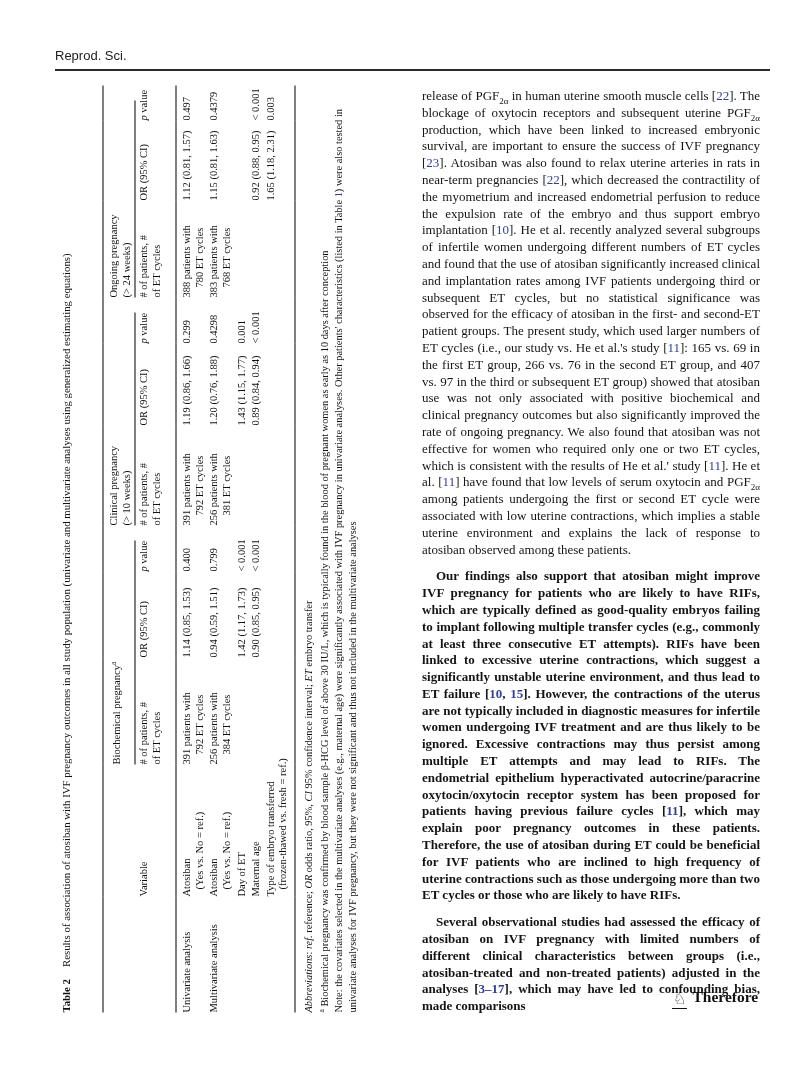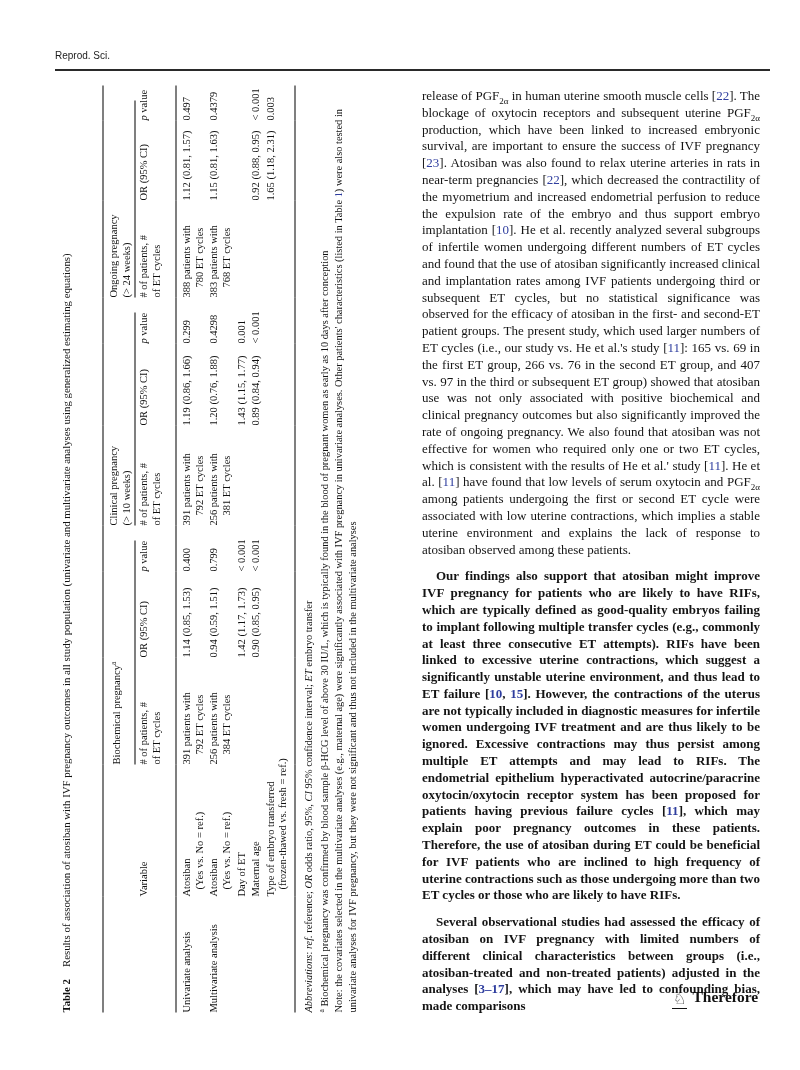--- a/index.html
+++ b/index.html
@@ -4,21 +4,21 @@
 <style>
   html, body { margin: 0; padding: 0; }
   body {
     width: 800px; height: 1070px; position: relative; overflow: hidden;
     background: #ffffff; font-family: "Liberation Serif", serif; color: #111;
   }
 
   
   .journal-head {
     position: absolute; left: 55px; top: 48px;
-    font-family: "Liberation Sans", sans-serif; font-size: 10px; line-height: 15px; color: #1c1c1c;
+    font-family: "Liberation Sans", sans-serif; font-size: 13px; line-height: 15px; color: #1c1c1c;
   }
   .head-rule { position: absolute; left: 55px; top: 69px; width: 715px; height: 2px; background: #2a2a2a; }
 
   
   .rot-wrap {
     position: absolute; left: -229.5px; top: 372.5px; width: 927px; height: 352px;
     transform: rotate(-90deg);
   }
   .tbl-caption {
     font-size: 10.8px; line-height: 15px; white-space: nowrap; color: #111;

